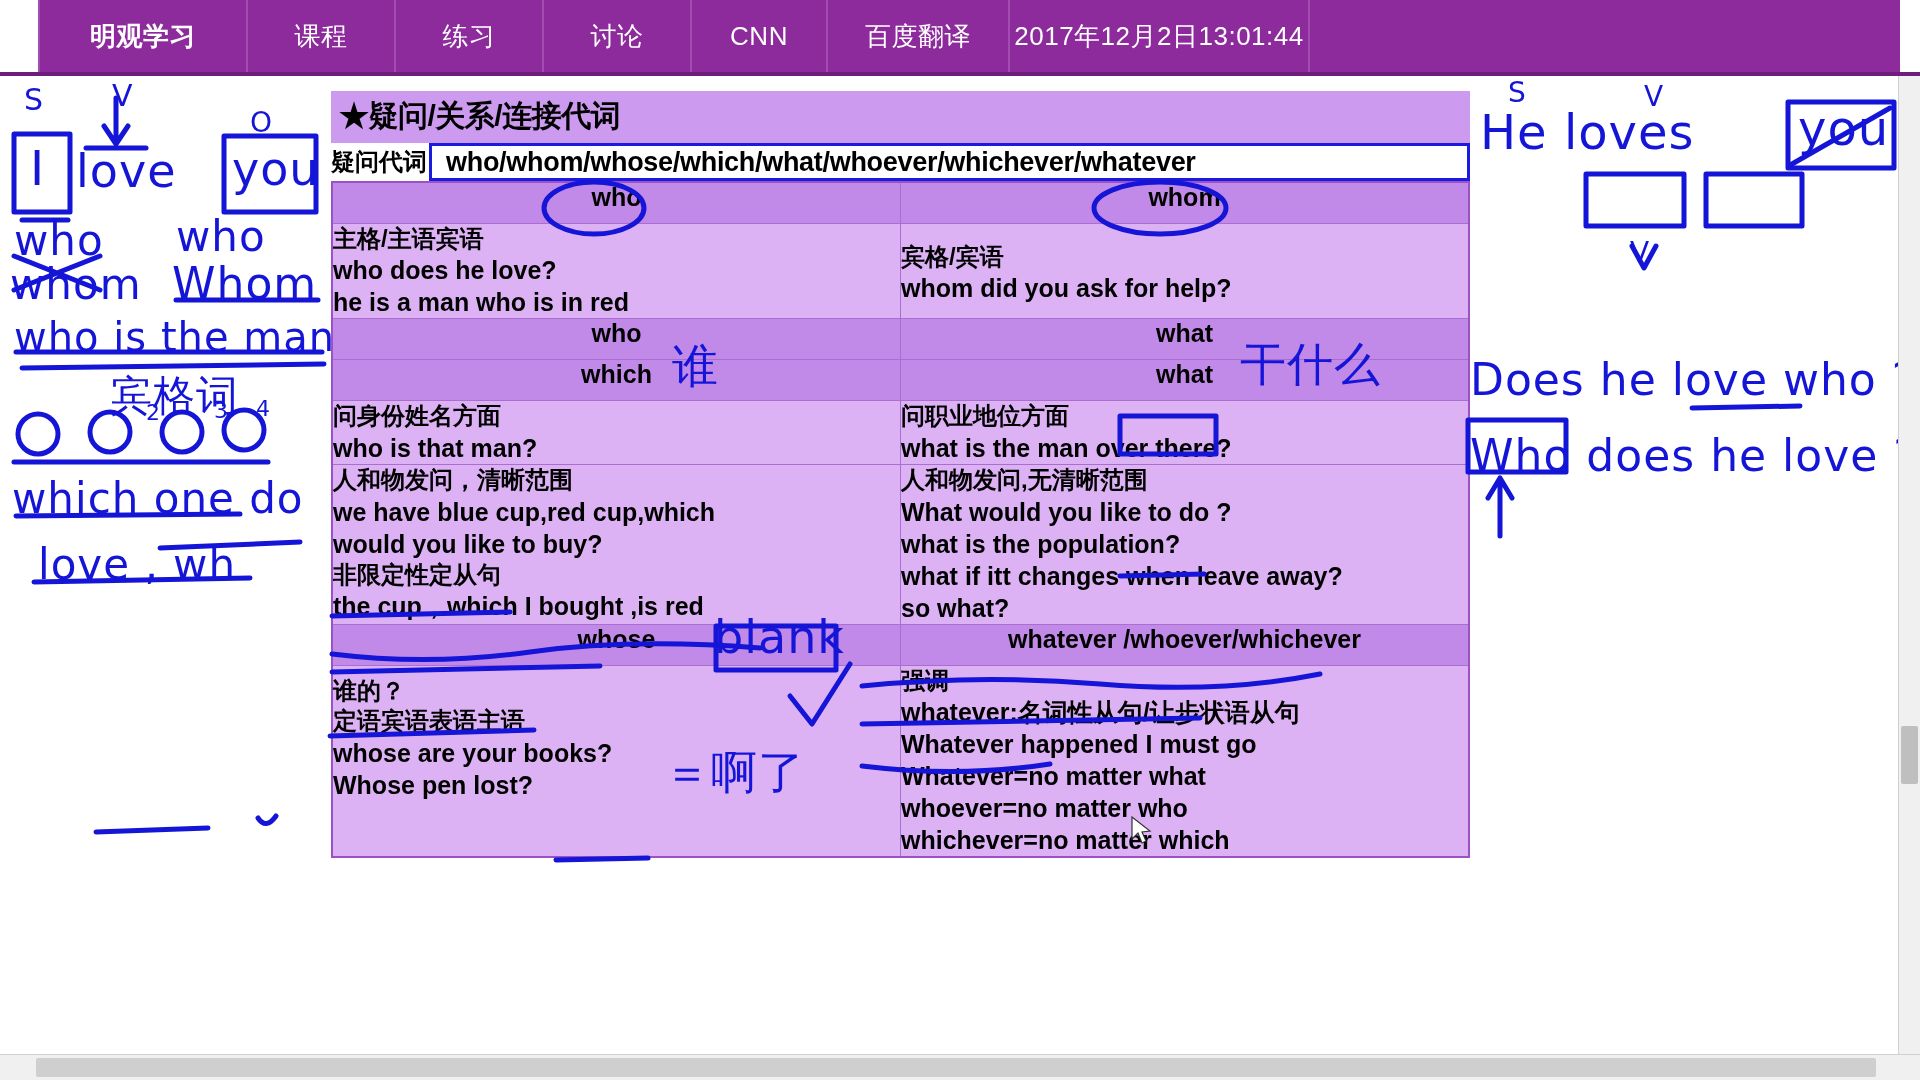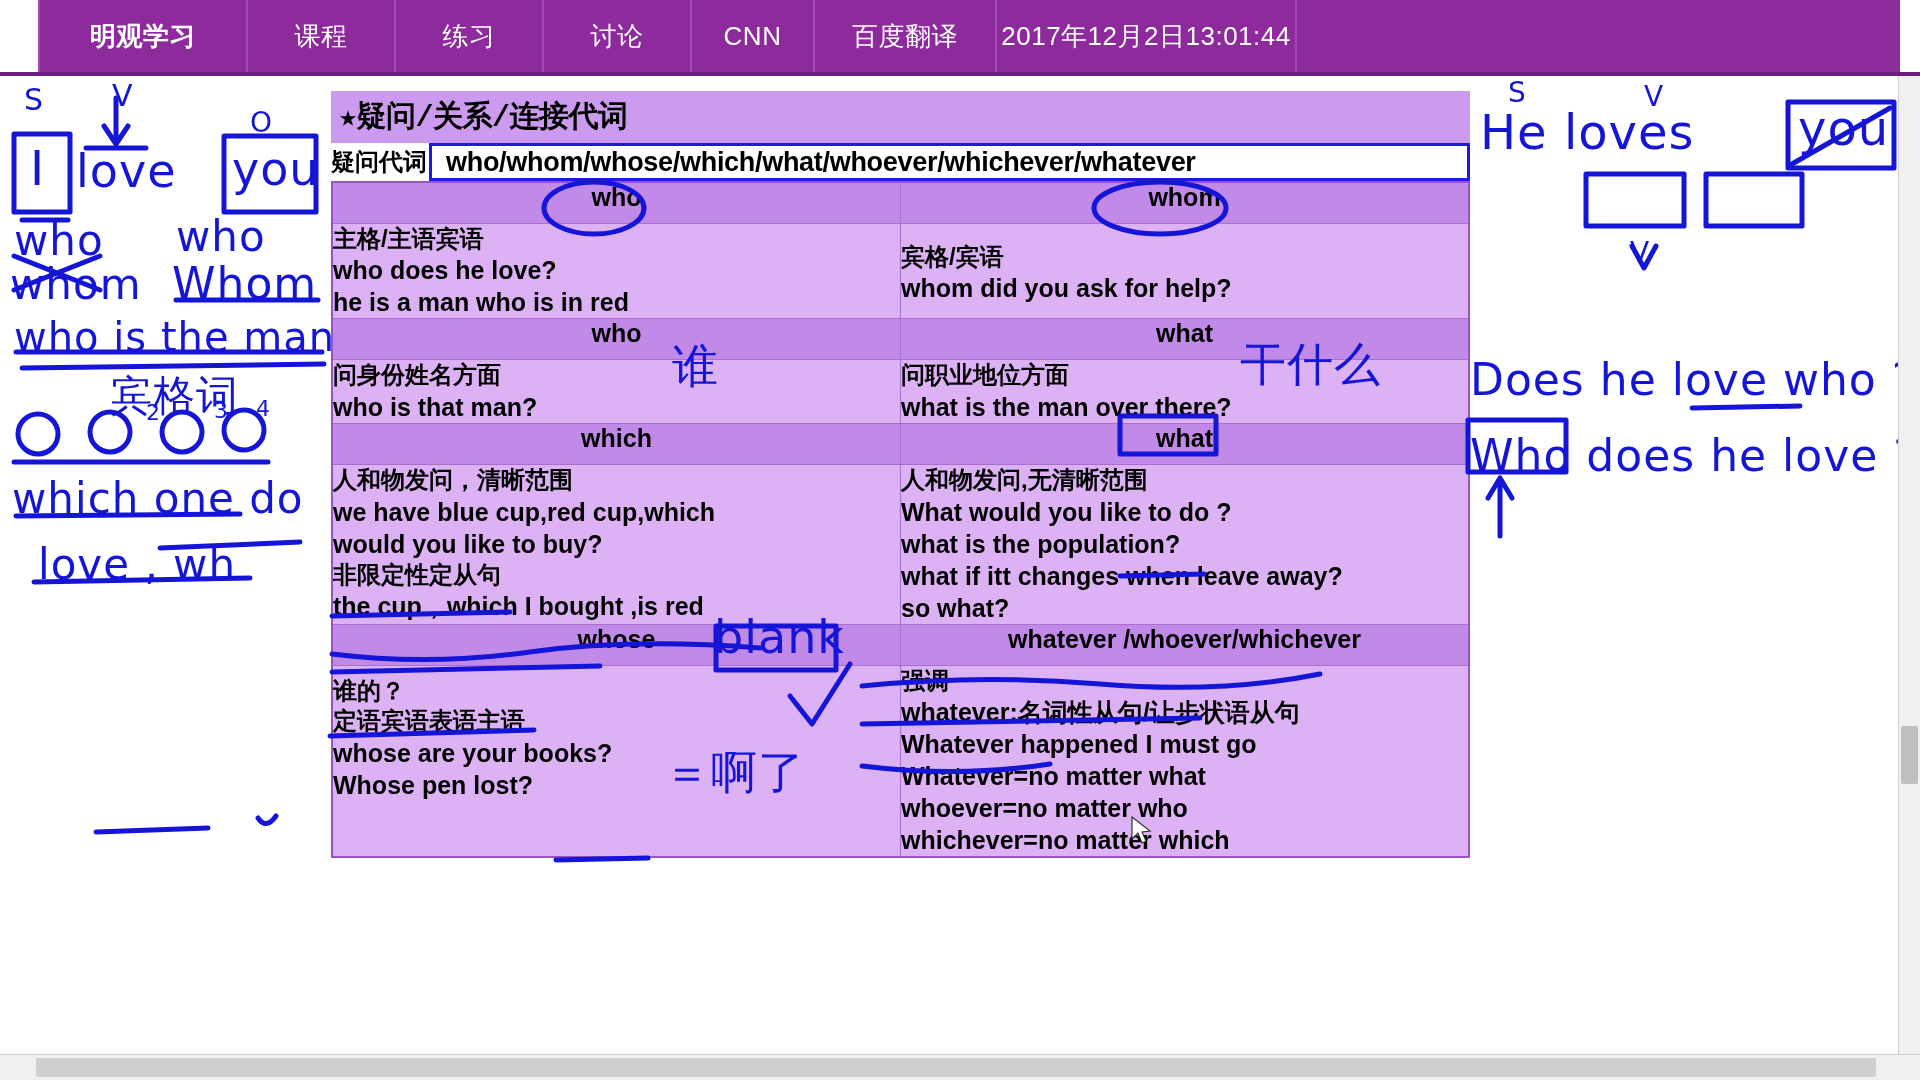--- a/index.html
+++ b/index.html
@@ -32,21 +32,21 @@
     font-size: 26px;
     letter-spacing: 0.5px;
     border-right: 2px solid #a04cb0;
     padding: 0 10px;
     white-space: nowrap;
   }
   .nav-item.brand { font-weight: bold; width: 210px; border-left: 2px solid #a04cb0; }
   .nav-item.w-course { width: 148px; }
   .nav-item.w-practice { width: 148px; }
   .nav-item.w-discuss { width: 148px; }
-  .nav-item.w-cnn { width: 123px; }
+  .nav-item.w-cnn { width: 136px; }
   .nav-item.w-fanyi { width: 182px; }
   .nav-item.w-clock { width: 300px; border-right: 2px solid #a04cb0; }
   .nav-rest { flex: 1 1 auto; }
   .nav-spacer-right { width: 20px; background: #ffffff; }
 
   
   #board {
     position: absolute;
     left: 0; top: 76px;
     width: 1920px; height: 1004px;
@@ -59,21 +59,21 @@
     position: absolute;
     left: 331px; top: 15px;
     width: 1139px;
   }
   #slide-title {
     background: #cc9aee;
     color: #000000;
     font-weight: bold;
     font-size: 30px;
     padding: 5px 8px 6px 8px;
-    font-family: Liberation Mono, monospace;
+    font-family: Liberation Sans, sans-serif;
     letter-spacing: -0.5px;
   }
   #subtitle-row {
     display: flex;
     align-items: stretch;
     background: #ffffff;
     height: 38px;
   }
   #subtitle-label {
     font-size: 24px;
@@ -227,33 +227,33 @@
             <div class="zh">宾格/宾语</div>
             <div class="en">whom did you ask for help?</div>
           </td>
         </tr>
 
         <tr>
           <td class="hdr colL">who</td>
           <td class="hdr colR">what</td>
         </tr>
         <tr>
+          <td class="hdr colL">which</td>
+          <td class="hdr colR">what</td>
+        </tr>
+
+        <tr>
           <td class="body colL">
             <div class="zh">问身份姓名方面</div>
             <div class="en">who is that man?</div>
           </td>
           <td class="body colR">
             <div class="zh">问职业地位方面</div>
             <div class="en">what is the man over there?</div>
           </td>
-        </tr>
-
-        <tr>
-          <td class="hdr colL">which</td>
-          <td class="hdr colR">what</td>
         </tr>
         <tr>
           <td class="body colL">
             <div class="zh">人和物发问，清晰范围</div>
             <div class="en">we have blue cup,red cup,which</div>
             <div class="en">would you like to buy?</div>
             <div class="zh">非限定性定从句</div>
             <div class="en">the cup，which I bought ,is red</div>
           </td>
           <td class="body colR">

